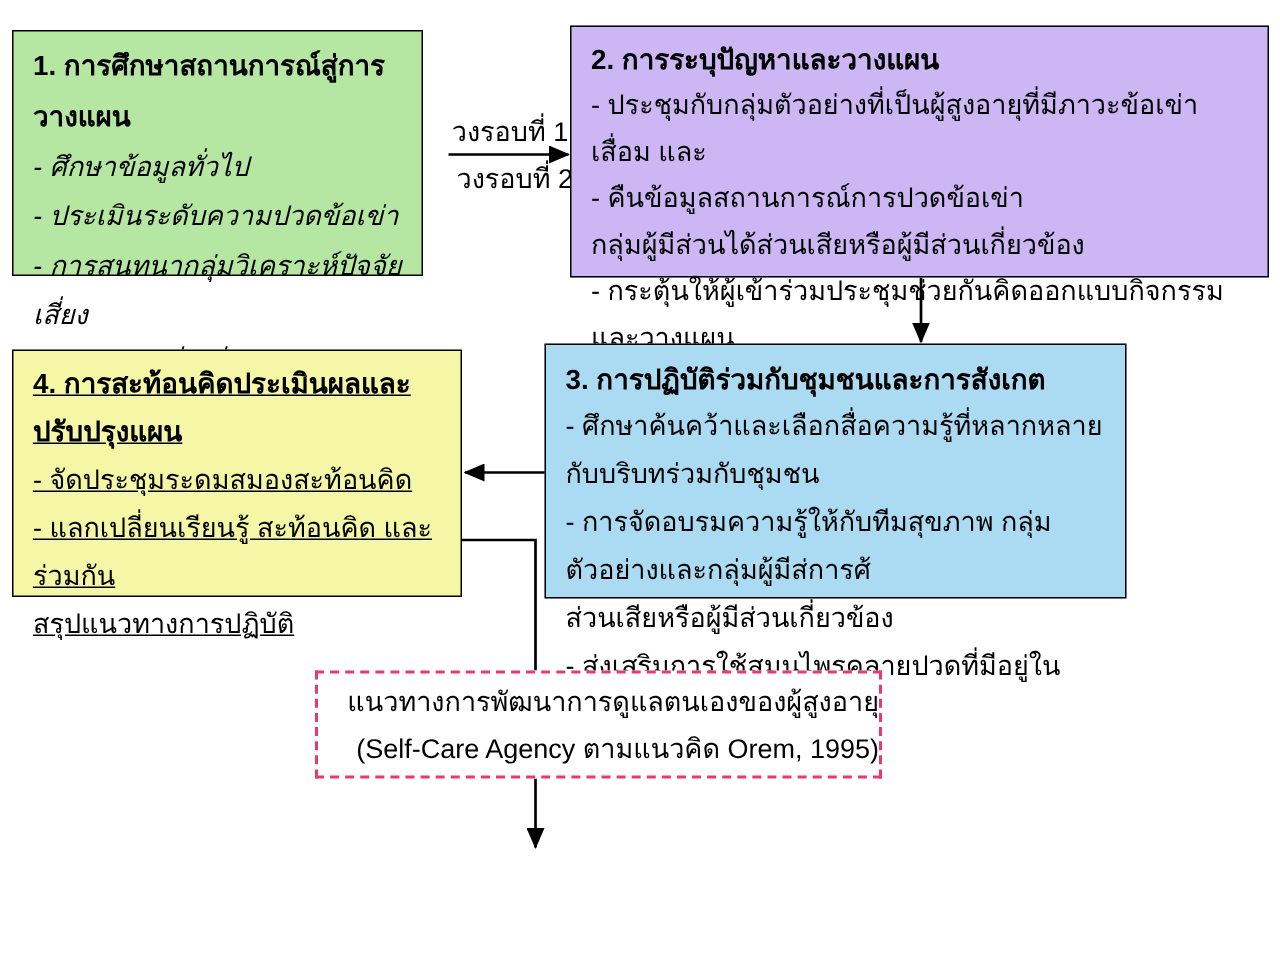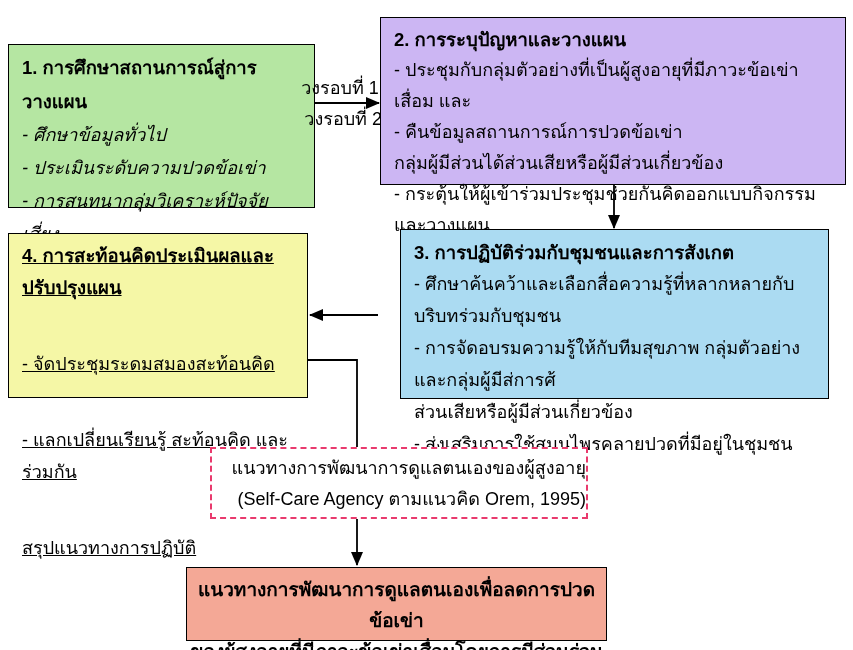--- a/index.html
+++ b/index.html
@@ -13,29 +13,29 @@
   }
   .arrows{position:absolute;left:0;top:0;width:853px;height:650px;pointer-events:none;}
   .box{
     position:absolute;
     border:1.6px solid #000;
     box-sizing:border-box;
     font-size:18px;
   }
   .box .title{font-weight:bold;font-size:18.5px;line-height:31px;}
   .box .line{line-height:31px;}
-  .step1{left:8px;top:20px;width:307px;height:164px;background:#b5e6a2;padding:6px 10px 0 13px;margin-top:24px;}
+  .step1{left:8px;top:20px;width:274px;height:164px;background:#b5e6a2;padding:6px 10px 0 13px;}
   .step1 .title{line-height:34px;}
   .step1 .line{line-height:33px;font-style:italic;}
   .step2{left:380px;top:17px;width:466px;height:168px;background:#ccb6f3;padding:6px 10px 16px 13px;}
-  .step3{left:400px;top:229px;width:429px;height:170px;background:#abdbf2;padding:7px 10px 0 13px;}
+  .step3{left:363px;top:229px;width:388px;height:170px;background:#abdbf2;padding:7px 10px 0 13px;}
   .step3 .line{line-height:32px;}
   .step4{left:8px;top:233px;width:300px;height:165px;background:#f5f7a6;padding:6px 10px 0 13px;text-decoration:underline;}
   .step4 .title{line-height:32px;}
-  .step4 .line{line-height:32px;margin-top:44px;}
+  .step4 .line{line-height:32px;}
   .framework{
     left:210px;top:447px;width:378px;height:72px;
     background:#ffffff;border:2px dashed #e93a6d;
     text-align:right;padding-top:4px;font-size:18px;
   }
   .framework .line{line-height:31px;}
   .result{
     left:186px;top:567px;width:421px;height:74px;
     background:#f4a896;text-align:center;padding-top:6px;
   }
@@ -97,18 +97,14 @@
     <div class="line">- จัดประชุมระดมสมองสะท้อนคิด</div>
     <div class="line">- แลกเปลี่ยนเรียนรู้ สะท้อนคิด และร่วมกัน</div>
     <div class="line">สรุปแนวทางการปฏิบัติ</div>
   </div>
 
   <div class="box framework">
     <div class="line">แนวทางการพัฒนาการดูแลตนเองของผู้สูงอายุ</div>
     <div class="line">(Self-Care Agency ตามแนวคิด Orem, 1995)</div>
   </div>
 
-  <div class="box result">
-    <div class="line">แนวทางการพัฒนาการดูแลตนเองเพื่อลดการปวดข้อเข่า</div>
-    <div class="line">ของผู้สูงอายุที่มีภาวะข้อเข่าเสื่อมโดยการมีส่วนร่วมชุมชน</div>
-  </div>
 
 </div>
 
 </body></html>

